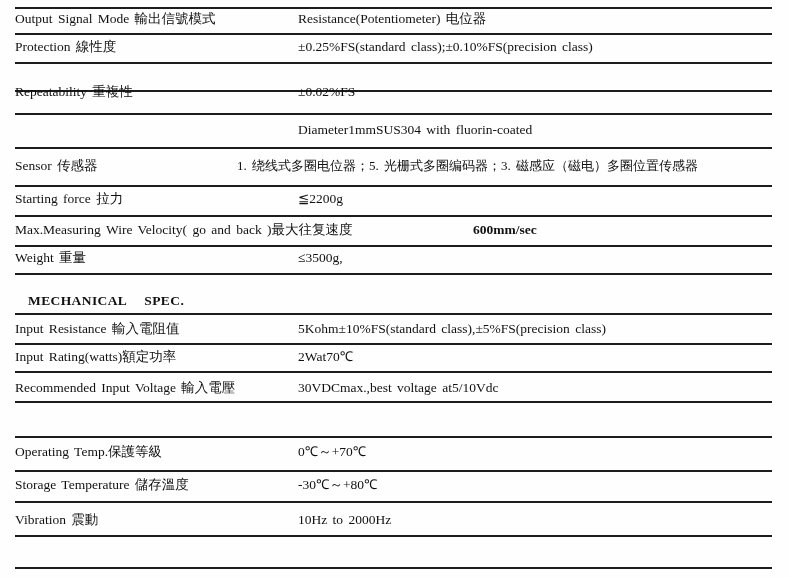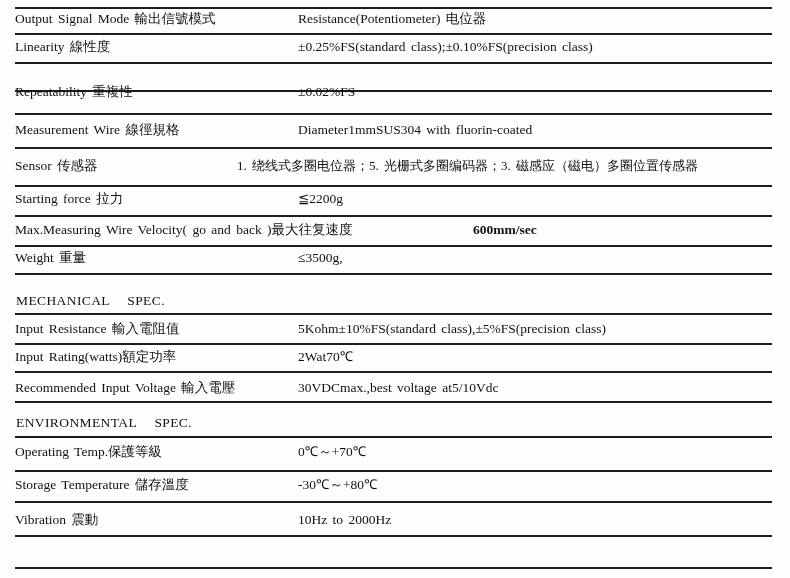--- a/index.html
+++ b/index.html
@@ -40,26 +40,27 @@
   }
   .row .value {
     position: absolute;
     left: 283px;
     word-spacing: 2px;
   }
   .row.sensor .value { left: 222px; font-size: 13px; }
   .row.maxvel .value { left: 458px; font-weight: bold; }
   .section-header {
     position: absolute;
-    left: 16px;
+    left: 28px;
     font-size: 13.5px;
     line-height: 20px;
     word-spacing: 14px;
     letter-spacing: 0.4px;
     white-space: nowrap;
+    font-weight: bold;
   }
 </style>
 </head>
 <body>
 
 <div class="sheet">
 
   <div class="rule" style="top:7px"></div>
   <div class="rule" style="top:33px"></div>
   <div class="rule" style="top:62px"></div>
@@ -78,29 +79,28 @@
   <div class="rule" style="top:470px"></div>
   <div class="rule" style="top:501px"></div>
   <div class="rule" style="top:535px"></div>
   <div class="rule" style="top:567px"></div>
 
   <div class="row" style="top:9px">
     <span class="label">Output Signal Mode 輸出信號模式</span>
     <span class="value">Resistance(Potentiometer) 电位器</span>
   </div>
   <div class="row" style="top:37px">
-    <span class="label">Linearity 線性度</span>
+    <span class="label">Protection 線性度</span>
     <span class="value">±0.25%FS(standard class);±0.10%FS(precision class)</span>
   </div>
   <div class="row" style="top:82px">
     <span class="label">Repeatability 重複性</span>
     <span class="value">±0.02%FS</span>
   </div>
   <div class="row" style="top:120px">
-    <span class="label">Measurement Wire 線徑規格</span>
     <span class="value">Diameter1mmSUS304 with fluorin-coated</span>
   </div>
   <div class="row sensor" style="top:156px">
     <span class="label">Sensor 传感器</span>
     <span class="value">1. 绕线式多圈电位器；5. 光栅式多圈编码器；3. 磁感应（磁电）多圈位置传感器</span>
   </div>
   <div class="row" style="top:189px">
     <span class="label">Starting force 拉力</span>
     <span class="value">≦2200g</span>
   </div>
@@ -120,21 +120,20 @@
   </div>
   <div class="row" style="top:347px">
     <span class="label">Input Rating(watts)額定功率</span>
     <span class="value">2Wat70℃</span>
   </div>
   <div class="row" style="top:378px">
     <span class="label">Recommended Input Voltage 輸入電壓</span>
     <span class="value">30VDCmax.,best voltage at5/10Vdc</span>
   </div>
 
-  <div class="section-header" style="top:413px">ENVIRONMENTAL SPEC.</div>
   <div class="row" style="top:442px">
     <span class="label">Operating Temp.保護等級</span>
     <span class="value">0℃～+70℃</span>
   </div>
   <div class="row" style="top:475px">
     <span class="label">Storage Temperature 儲存溫度</span>
     <span class="value">-30℃～+80℃</span>
   </div>
   <div class="row" style="top:510px">
     <span class="label">Vibration 震動</span>

